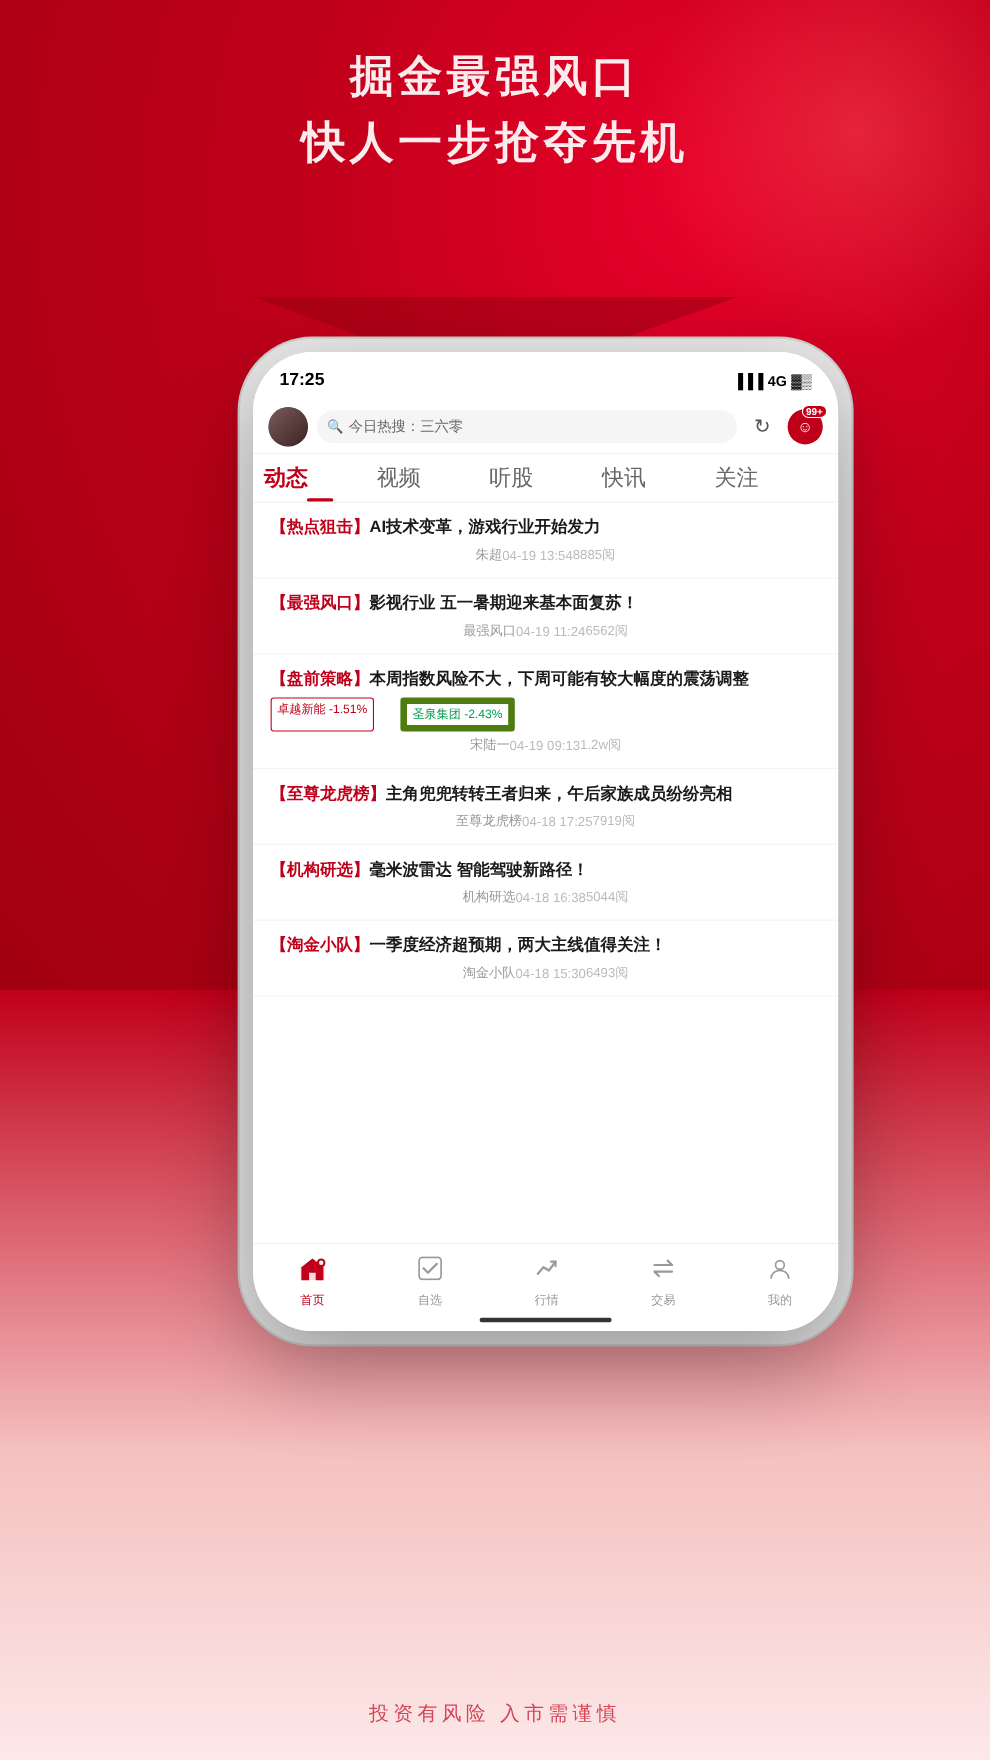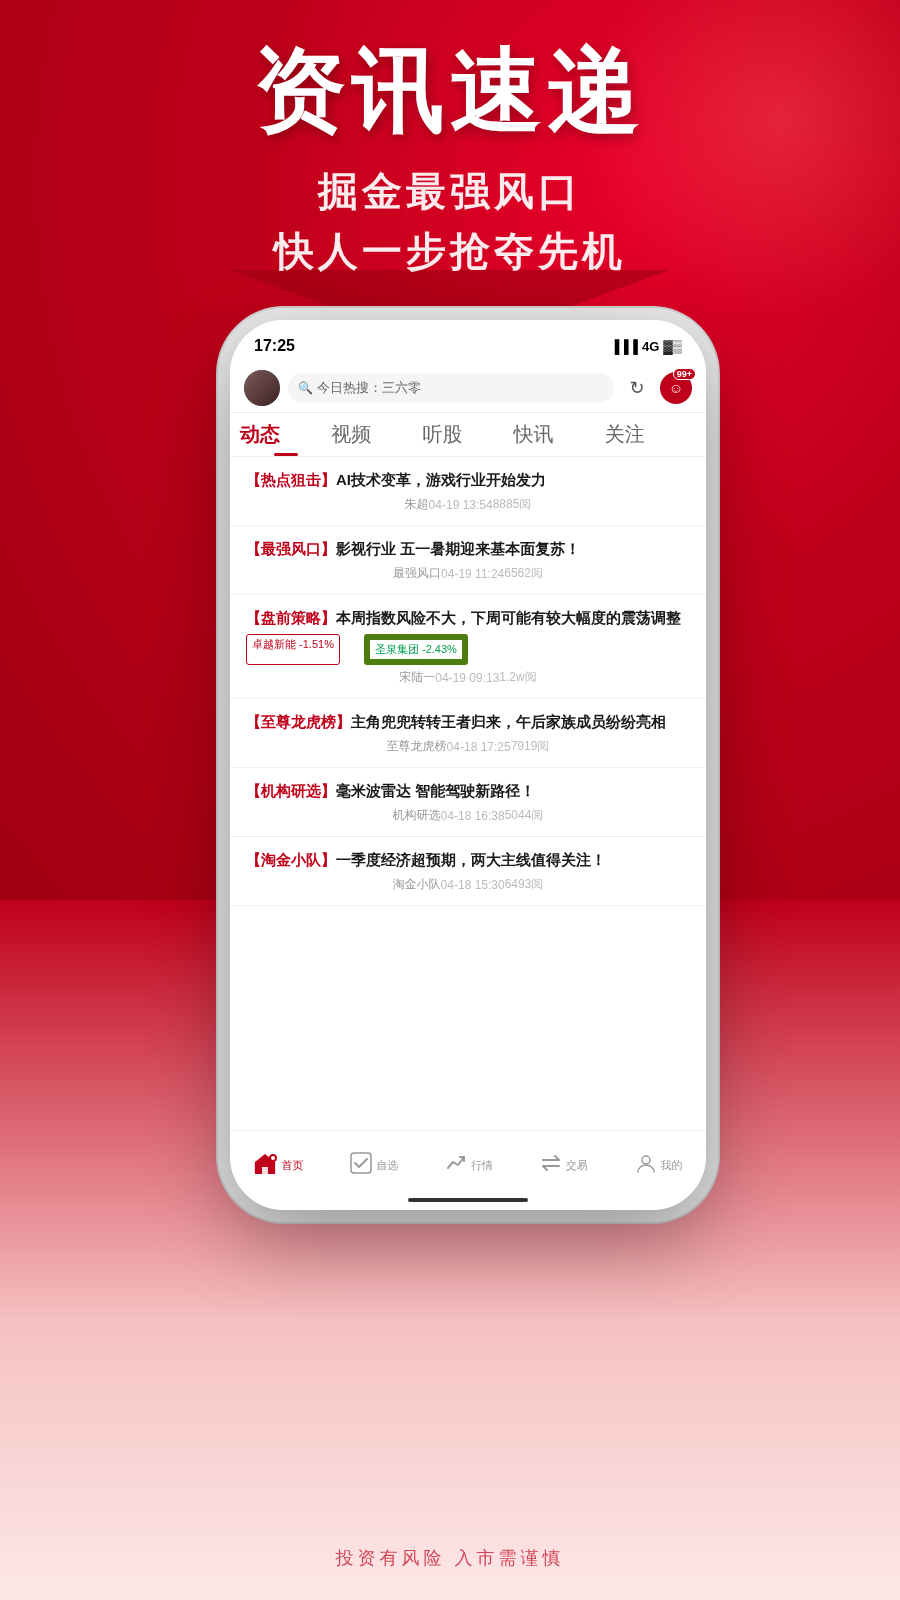--- a/index.html
+++ b/index.html
@@ -56,21 +56,21 @@
     
     .phone-wrap {
       position: absolute;
       top: 320px;
       left: 50%;
       transform: translateX(-50%);
       z-index: 3;
       width: 440px;
     }
     .phone {
-      width: 476px;
+      width: 532px;
       height: 890px;
       background: #fff;
       border-radius: 54px;
       box-shadow: 0 30px 80px rgba(0,0,0,0.35), 0 0 0 12px #e8e8e8, 0 0 0 14px #d0d0d0;
       overflow: hidden;
       position: relative;
     }
     
     .phone-notch {
       position: absolute;
@@ -233,21 +233,21 @@
       height: 80px;
       background: #fff;
       border-top: 1px solid #eee;
       display: flex;
       align-items: center;
       justify-content: space-around;
       padding-bottom: 10px;
     }
     .nav-item {
       display: flex;
-      flex-direction: row;
+      flex-direction: column;
       align-items: center;
       gap: 4px;
       font-size: 11px;
     }
     .nav-item.active { color: #c0001a; }
     .nav-item:not(.active) { color: #999; }
     .nav-icon {
       font-size: 22px;
       position: relative;
     }
@@ -299,21 +299,20 @@
     }
   </style>
 </head>
 <body>
 
 <div class="bg-top"></div>
 <div class="bg-bottom"></div>
 <div class="radial-highlight"></div>
 
 <div class="hero">
-  <div class="hero-title">资讯速递</div>
   <div class="hero-sub1">掘金最强风口</div>
   <div class="hero-sub2">快人一步抢夺先机</div>
 </div>
 
 <div class="chevron-shape"></div>
 
 <div class="phone-wrap">
   <div class="phone">
     <div class="phone-notch"></div>
 

